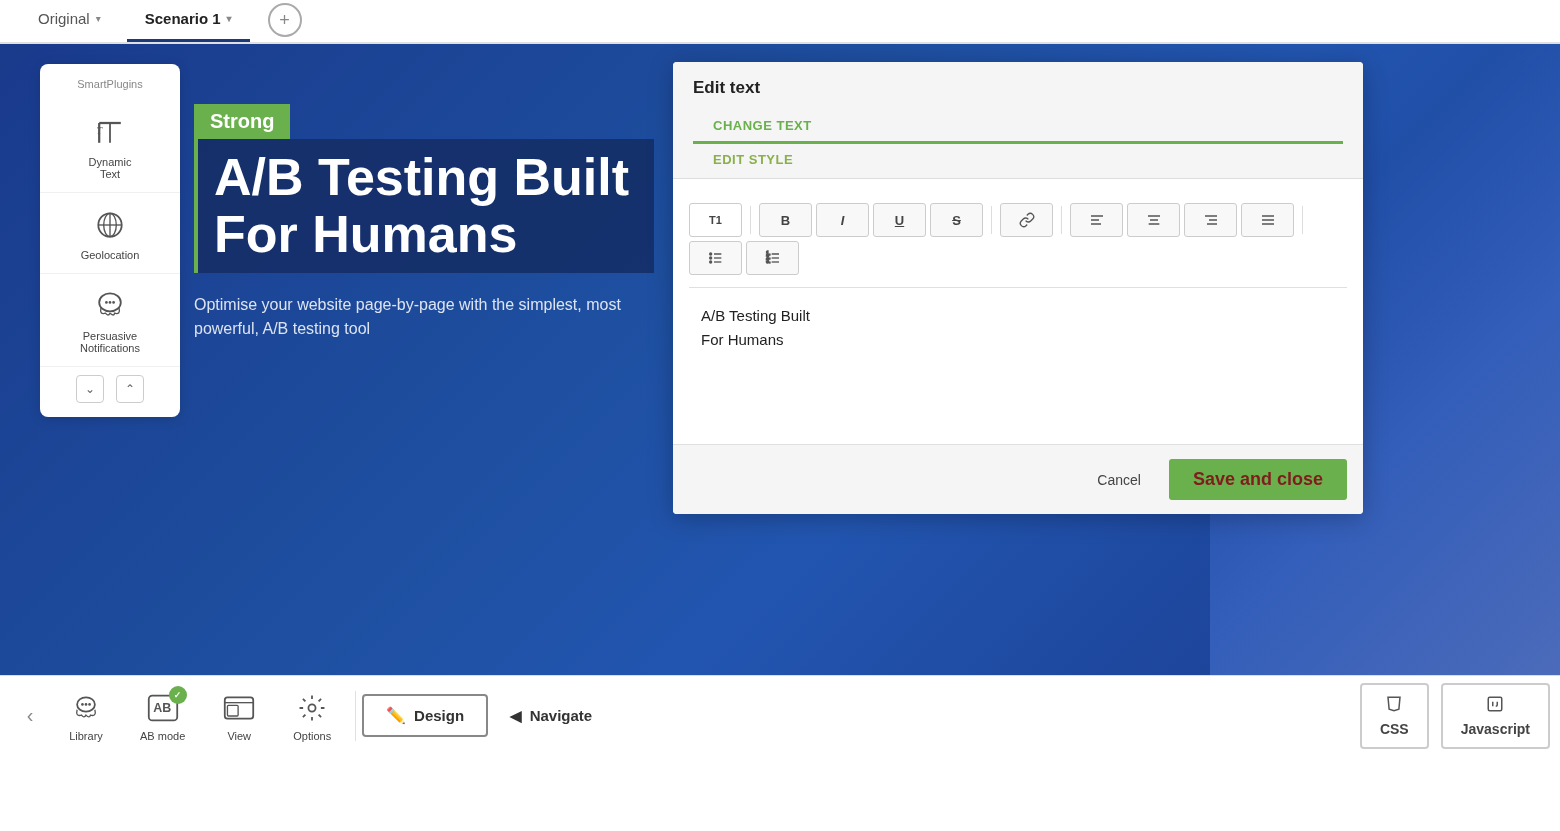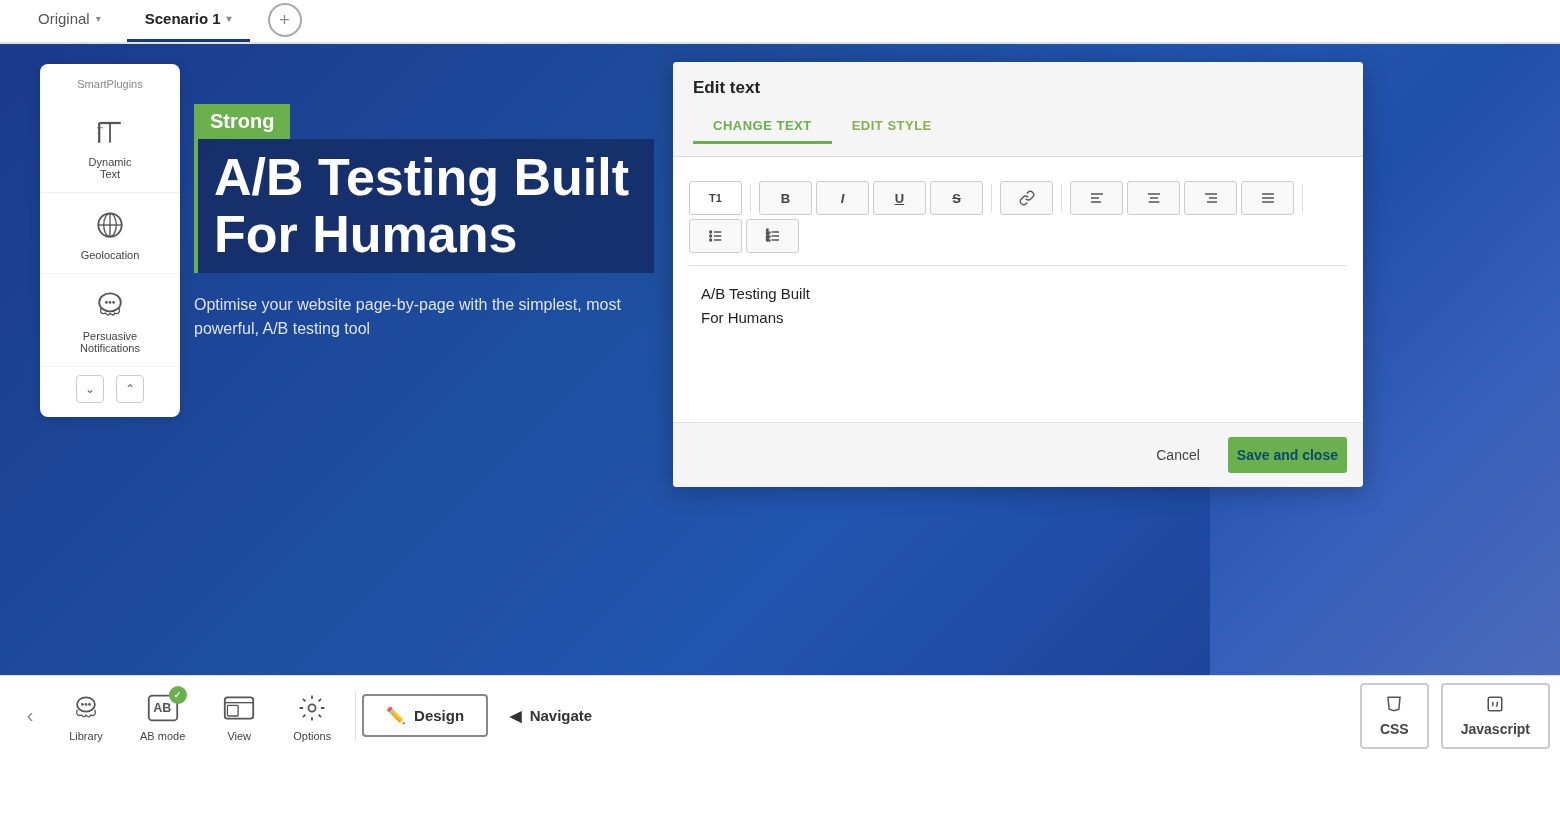--- a/index.html
+++ b/index.html
@@ -162,30 +162,31 @@
       left: 673px;
       top: 18px;
       width: 690px;
       background: #f5f5f5;
       border-radius: 4px;
       box-shadow: 0 4px 24px rgba(0,0,0,0.25);
       overflow: hidden;
     }
     .modal-header {
       background: #f5f5f5;
-      padding: 16px 20px 12px;
+      padding: 16px 20px 0;
       font-size: 17px;
       font-weight: 600;
       color: #222;
       border-bottom: 1px solid #ddd;
     }
     .modal-tabs {
       display: flex;
       gap: 0;
       margin-top: 12px;
+      flex-direction: column;
     }
     .modal-tab {
       padding: 8px 20px;
       font-size: 13px;
       font-weight: 700;
       cursor: pointer;
       color: #8ab04c;
       border-bottom: 3px solid transparent;
       text-transform: uppercase;
       letter-spacing: 0.5px;
@@ -250,25 +251,25 @@
     .btn-cancel {
       background: transparent;
       border: none;
       color: #444;
       font-size: 14px;
       cursor: pointer;
       padding: 8px 16px;
     }
     .btn-save-close {
       background: #6ab04c;
-      color: #0c4a6e;
+      color: #7f1d1d;
       border: none;
       border-radius: 3px;
-      padding: 10px 9px;
-      font-size: 14px;
+      padding: 10px 24px;
+      font-size: 18px;
       font-weight: 600;
       cursor: pointer;
     }
 
     
     .bottom-bar {
       height: 80px;
       background: #fff;
       border-top: 1px solid #ddd;
       display: flex;

